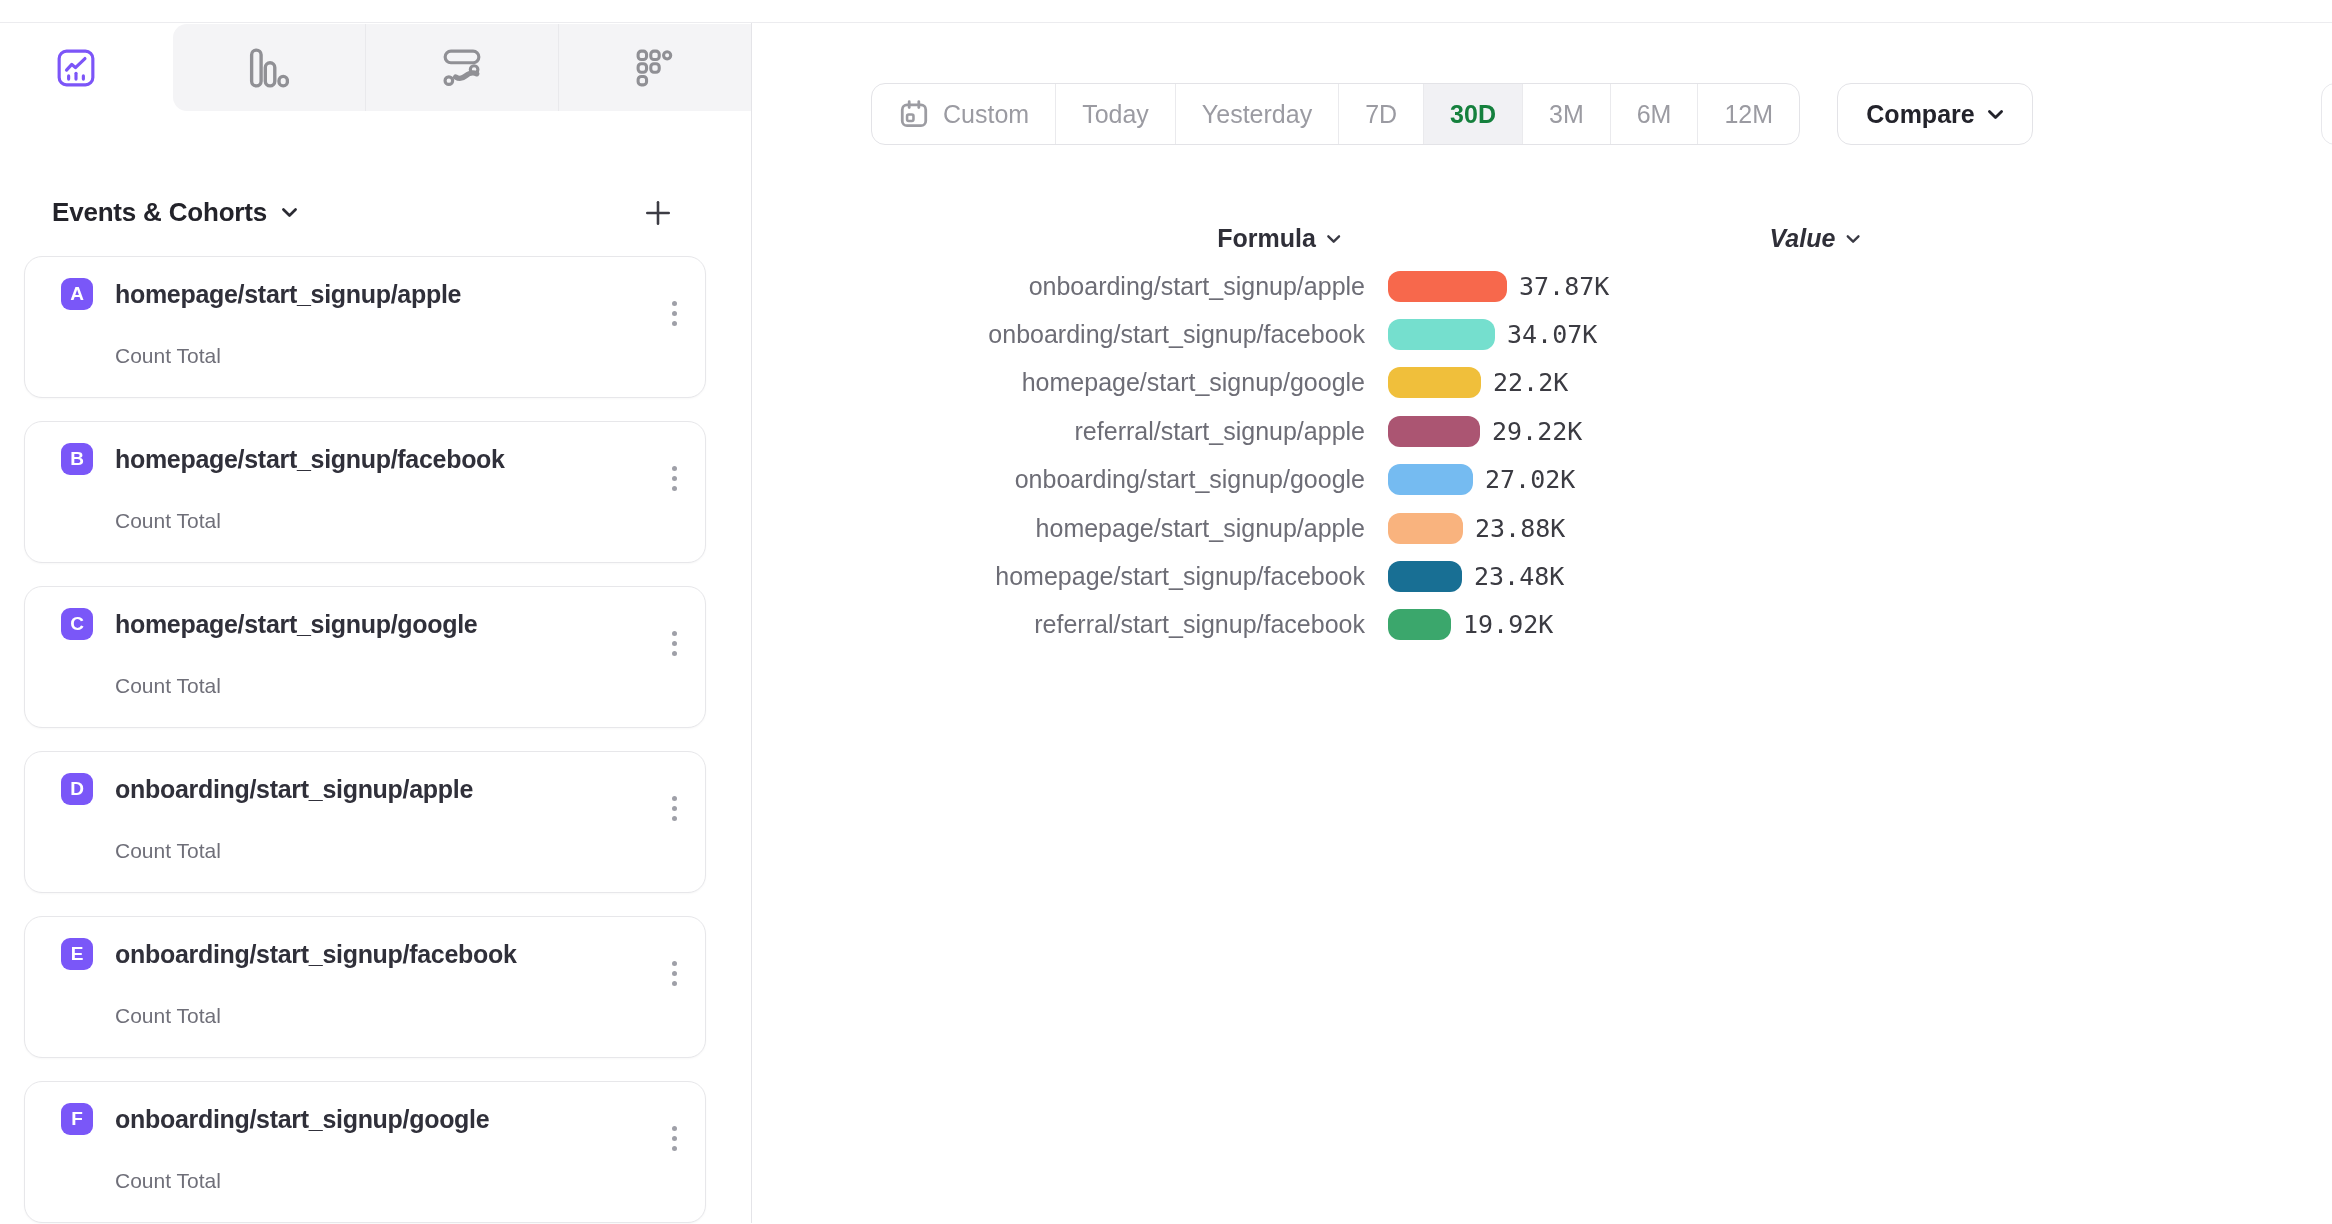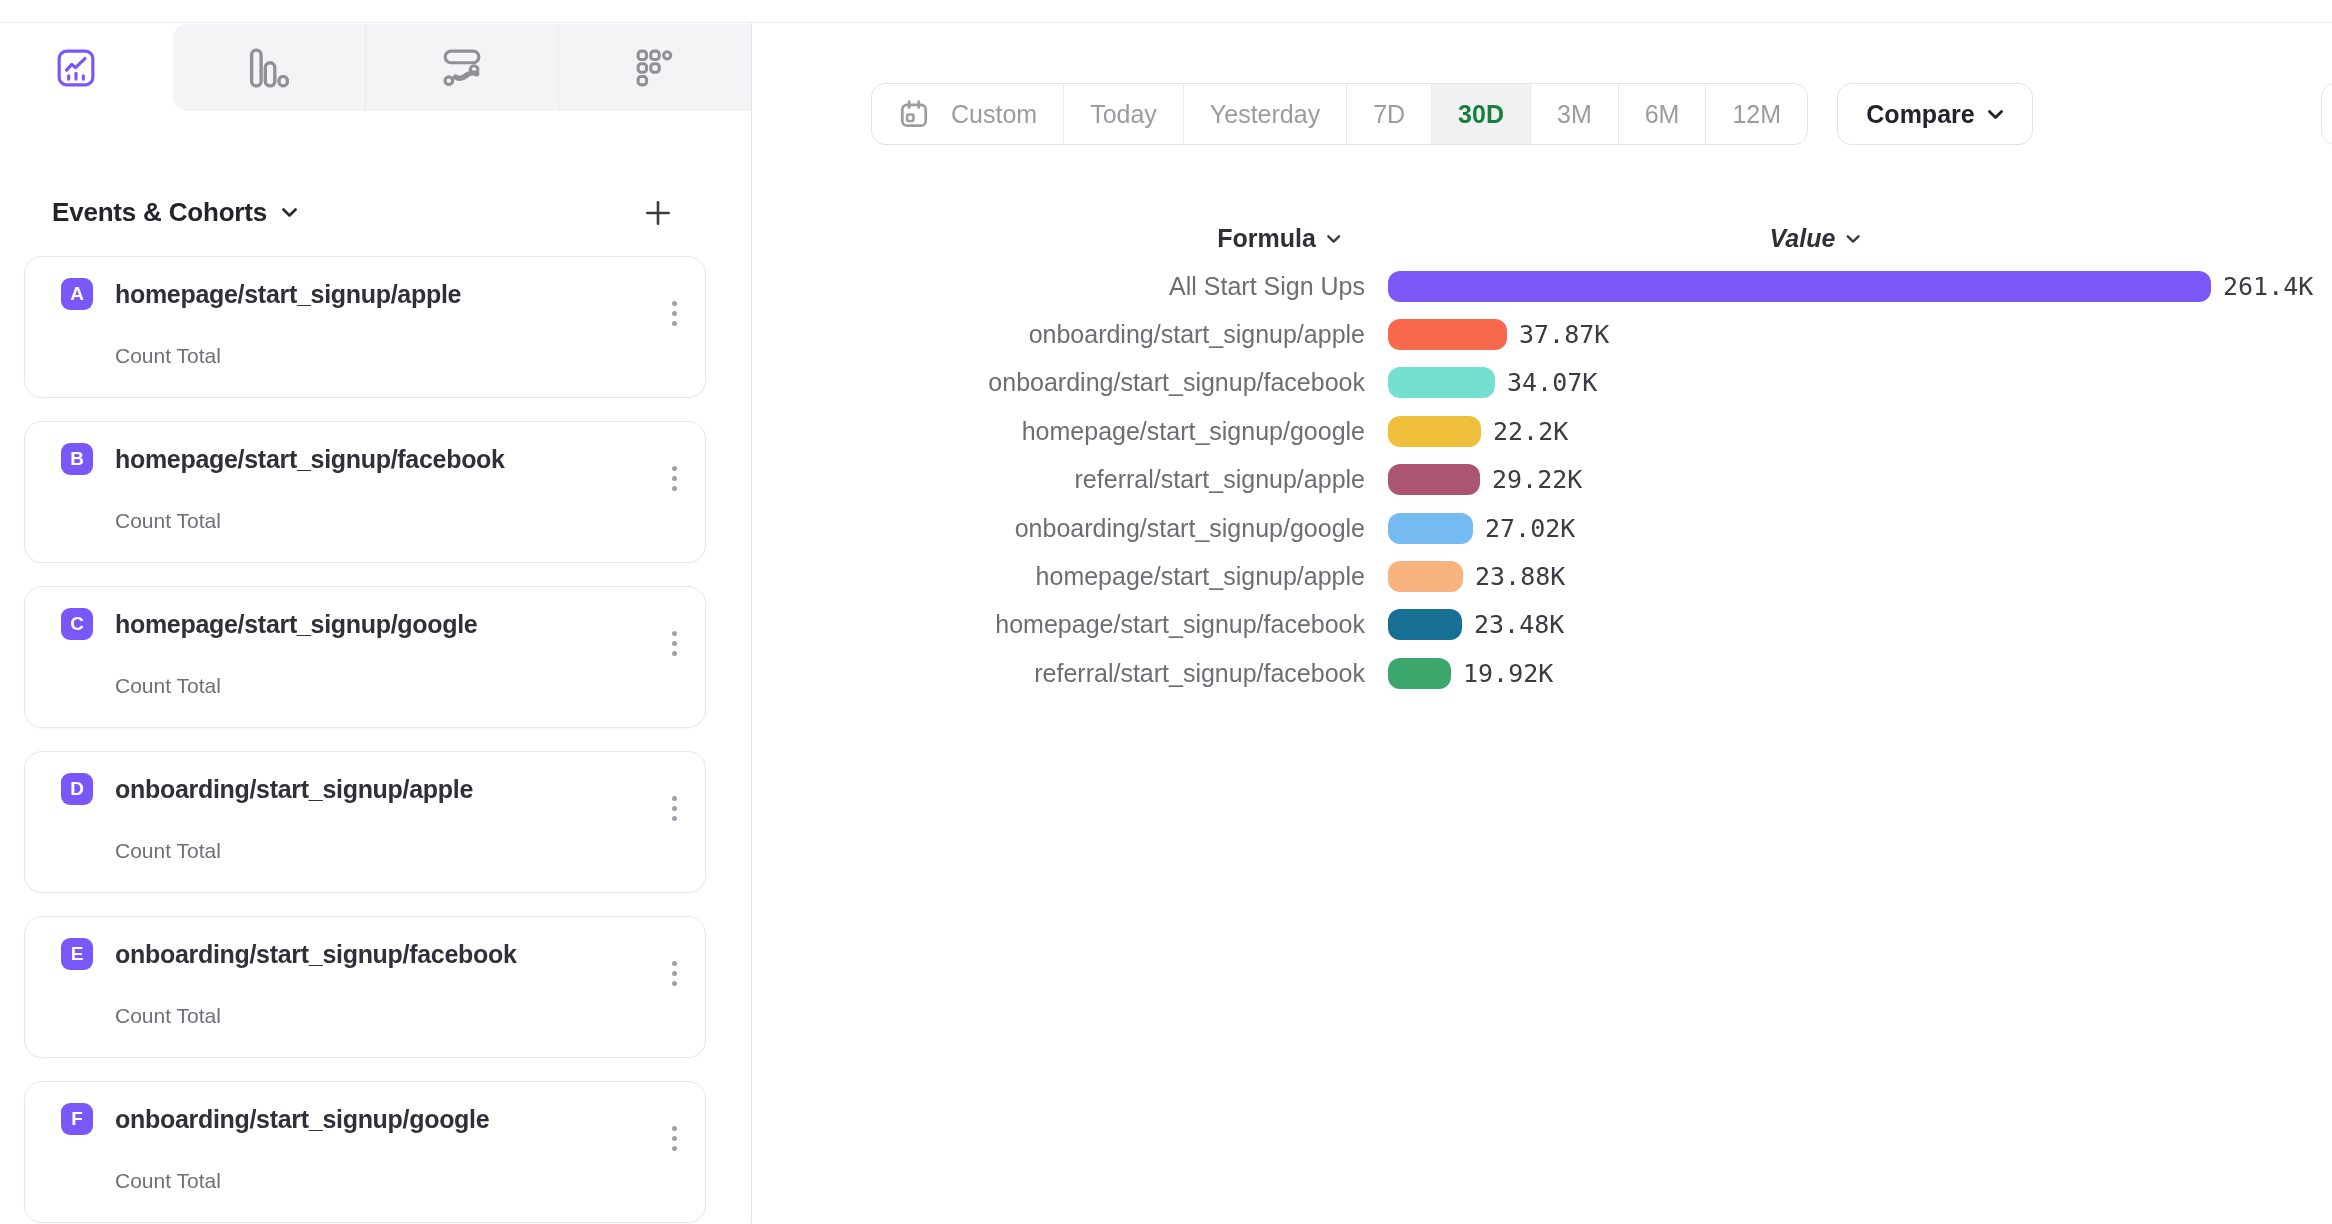--- a/index.html
+++ b/index.html
@@ -38,21 +38,21 @@
   .etitle { font-size:25px; font-weight:600; color:#30303a; letter-spacing:-0.3px; }
   .emetric { margin:34px 0 0 54px; font-size:21px; color:#6f6f79; }
   .kebab { position:absolute; right:24px; top:40px; display:flex; flex-direction:column; gap:5px; cursor:pointer; padding:4px; }
   .kebab i { width:5px; height:5px; border-radius:50%; background:#9fa0a8; display:block; }
 
   
   .main { position:relative; flex:1; background:#fff; overflow:hidden; }
 
   .range-bar { position:absolute; left:119px; top:60px; height:62px; display:flex;
     border:1.5px solid #e3e3e7; border-radius:14px; overflow:hidden; background:#fff; }
-  .rcell { display:flex; align-items:center; justify-content:flex-start; gap:21px;
+  .rcell { display:flex; align-items:center; justify-content:flex-start; gap:13px;
     padding:0 26px; font-size:25px; color:#9b9ba2; cursor:pointer; white-space:nowrap; }
   .rcell + .rcell { border-left:1.5px solid #eaeaed; }
   .rcell.selected { background:#f1f1f4; color:#15803d; font-weight:700; }
 
   .compare-btn { position:absolute; left:1085px; top:60px; height:62px; width:196px;
     border:1.5px solid #e3e3e7; border-radius:14px; background:#fff;
     display:flex; align-items:center; justify-content:center; gap:12px; cursor:pointer; }
   .compare-btn span { font-size:25px; font-weight:600; color:#23232b; }
 
   .edge-btn { position:absolute; left:1569px; top:60px; width:44px; height:62px;
@@ -297,25 +297,20 @@
         </svg>
     </div>
     <div class="col-head" id="value-head">
       <span>Value</span>
       <svg width="15" height="10" viewBox="0 0 14 9" fill="none" stroke="#3a3a44" stroke-width="2.2" stroke-linecap="round" stroke-linejoin="round">
           <path d="M2 2 L7 7 L12 2"></path>
         </svg>
     </div>
 
     <div class="chart" id="chart">
-  <div class="crow">
-    <span class="rlabel">All Start Sign Ups</span>
-    <span class="bar" style="width: 823px; background: rgb(123, 87, 247);"></span>
-    <span class="rvalue">261.4K</span>
-  </div>
 
   <div class="crow">
     <span class="rlabel">onboarding/start_signup/apple</span>
     <span class="bar" style="width: 119px; background: rgb(247, 104, 76);"></span>
     <span class="rvalue">37.87K</span>
   </div>
 
   <div class="crow">
     <span class="rlabel">onboarding/start_signup/facebook</span>
     <span class="bar" style="width: 107px; background: rgb(117, 223, 206);"></span>

